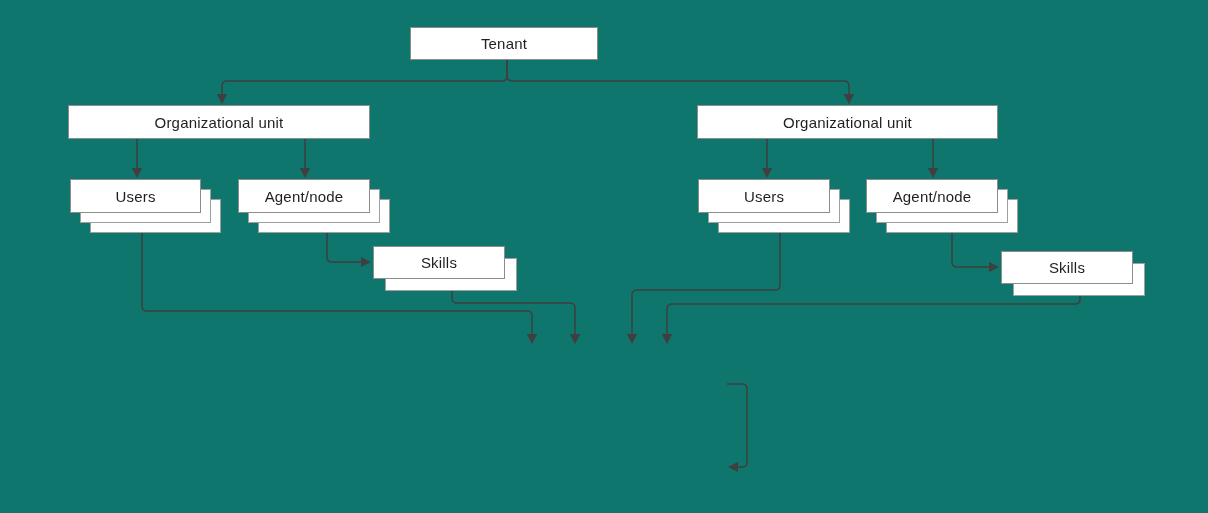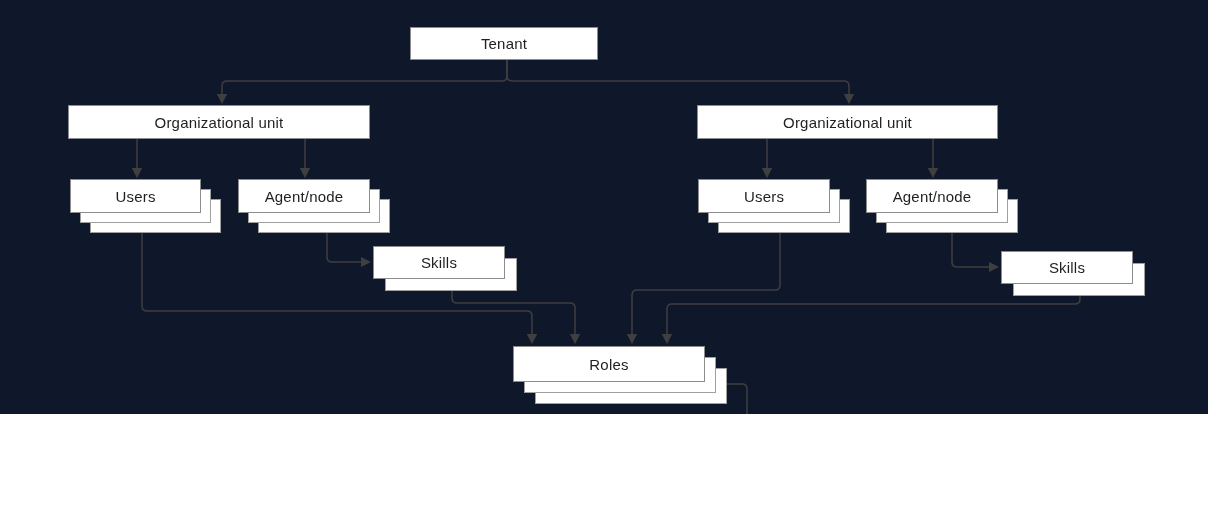--- a/index.html
+++ b/index.html
@@ -1,19 +1,19 @@
 <!DOCTYPE html>
 <html><head>
 <meta charset="utf-8">
 <style>
   html,body{margin:0;padding:0;background:#ffffff;}
   .canvas{
     position:relative;
-    width:1208px;height:414px;
-    background:#0f172a;
+    width:1208px;height:513px;
+    background:#0f766e;
     font-family:"Liberation Sans", sans-serif;
     overflow:hidden;
   }
   .wires{position:absolute;left:0;top:0;z-index:0;}
   .node{position:absolute;z-index:1;}
   .layer,.face{
     position:absolute;inset:0;
     background:#ffffff;
     border:1.5px solid #a0a0a0;
     box-sizing:border-box;
@@ -120,22 +120,15 @@
     </div>
   </div>
 
   <div class="node" style="left:1001px;top:251px;width:132px;height:33px">
     <div class="layer s1"></div>
     <div class="face">
       <span class="lbl">Skills</span>
     </div>
   </div>
 
-  <div class="node" style="left:513px;top:346px;width:192px;height:36px">
-    <div class="layer b2"></div>
-    <div class="layer b1"></div>
-    <div class="face">
-      <span class="lbl">Roles</span>
-    </div>
-  </div>
 
 
 </div>
 
 </body></html>

